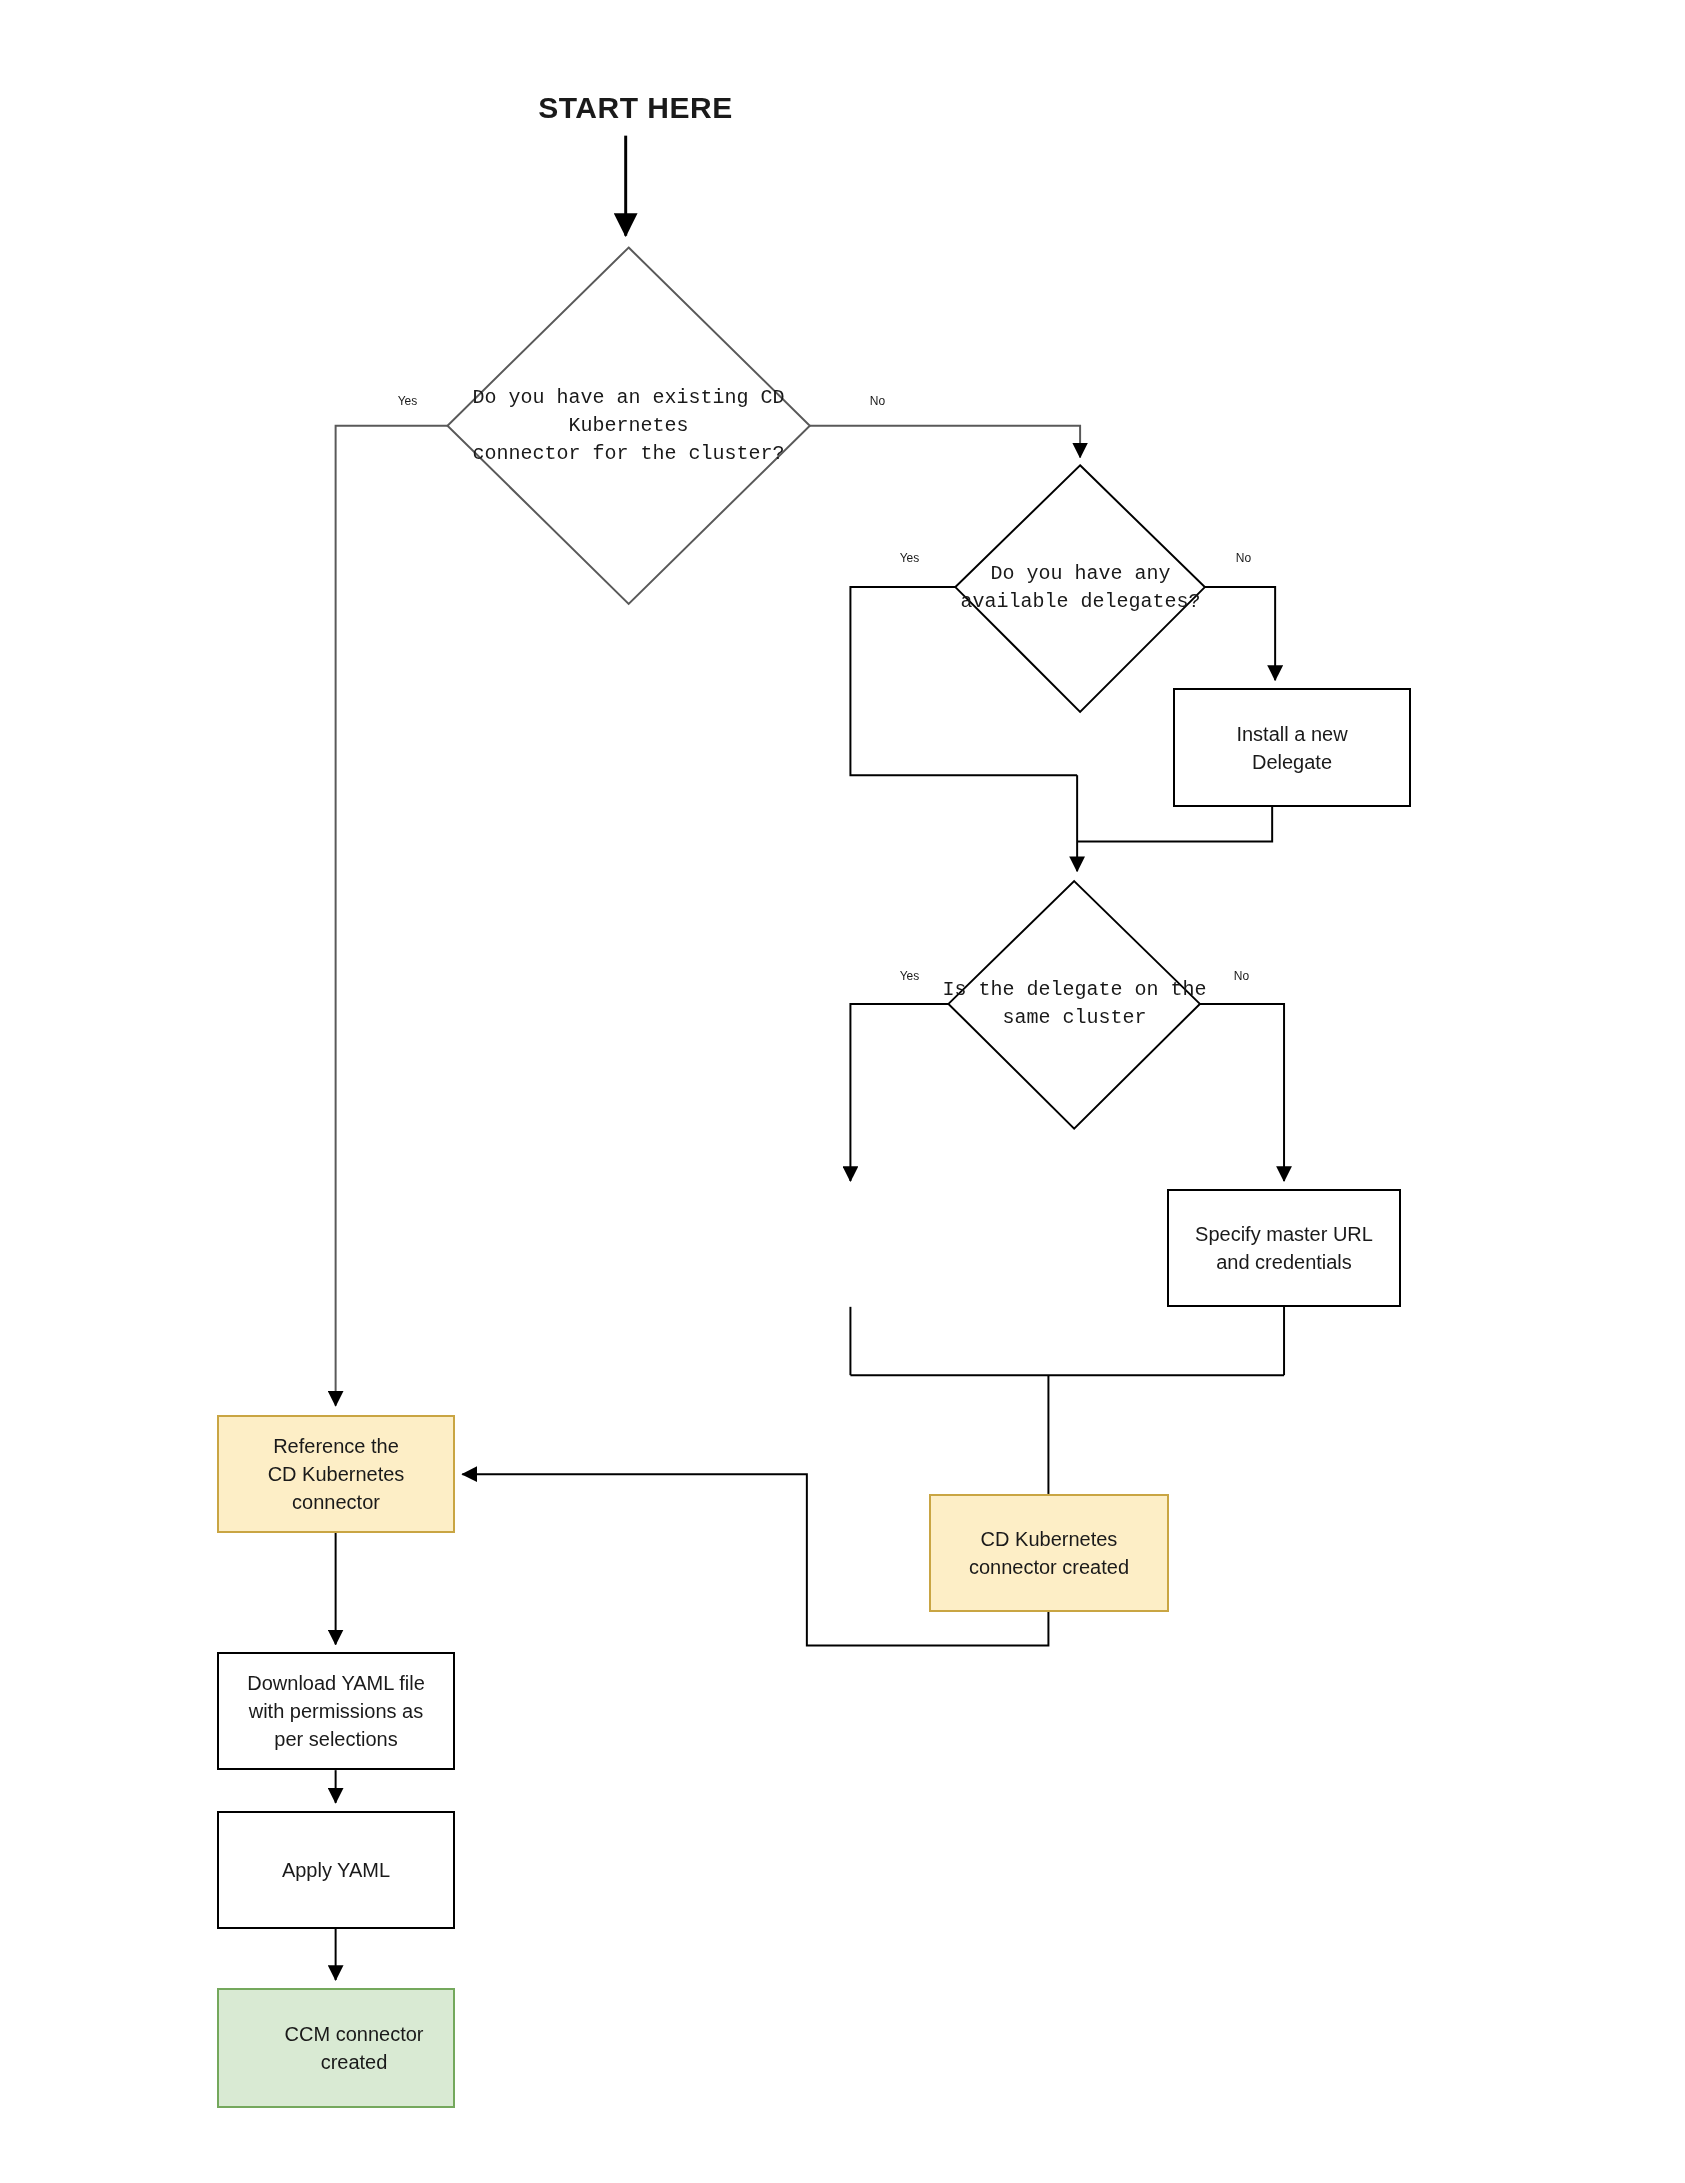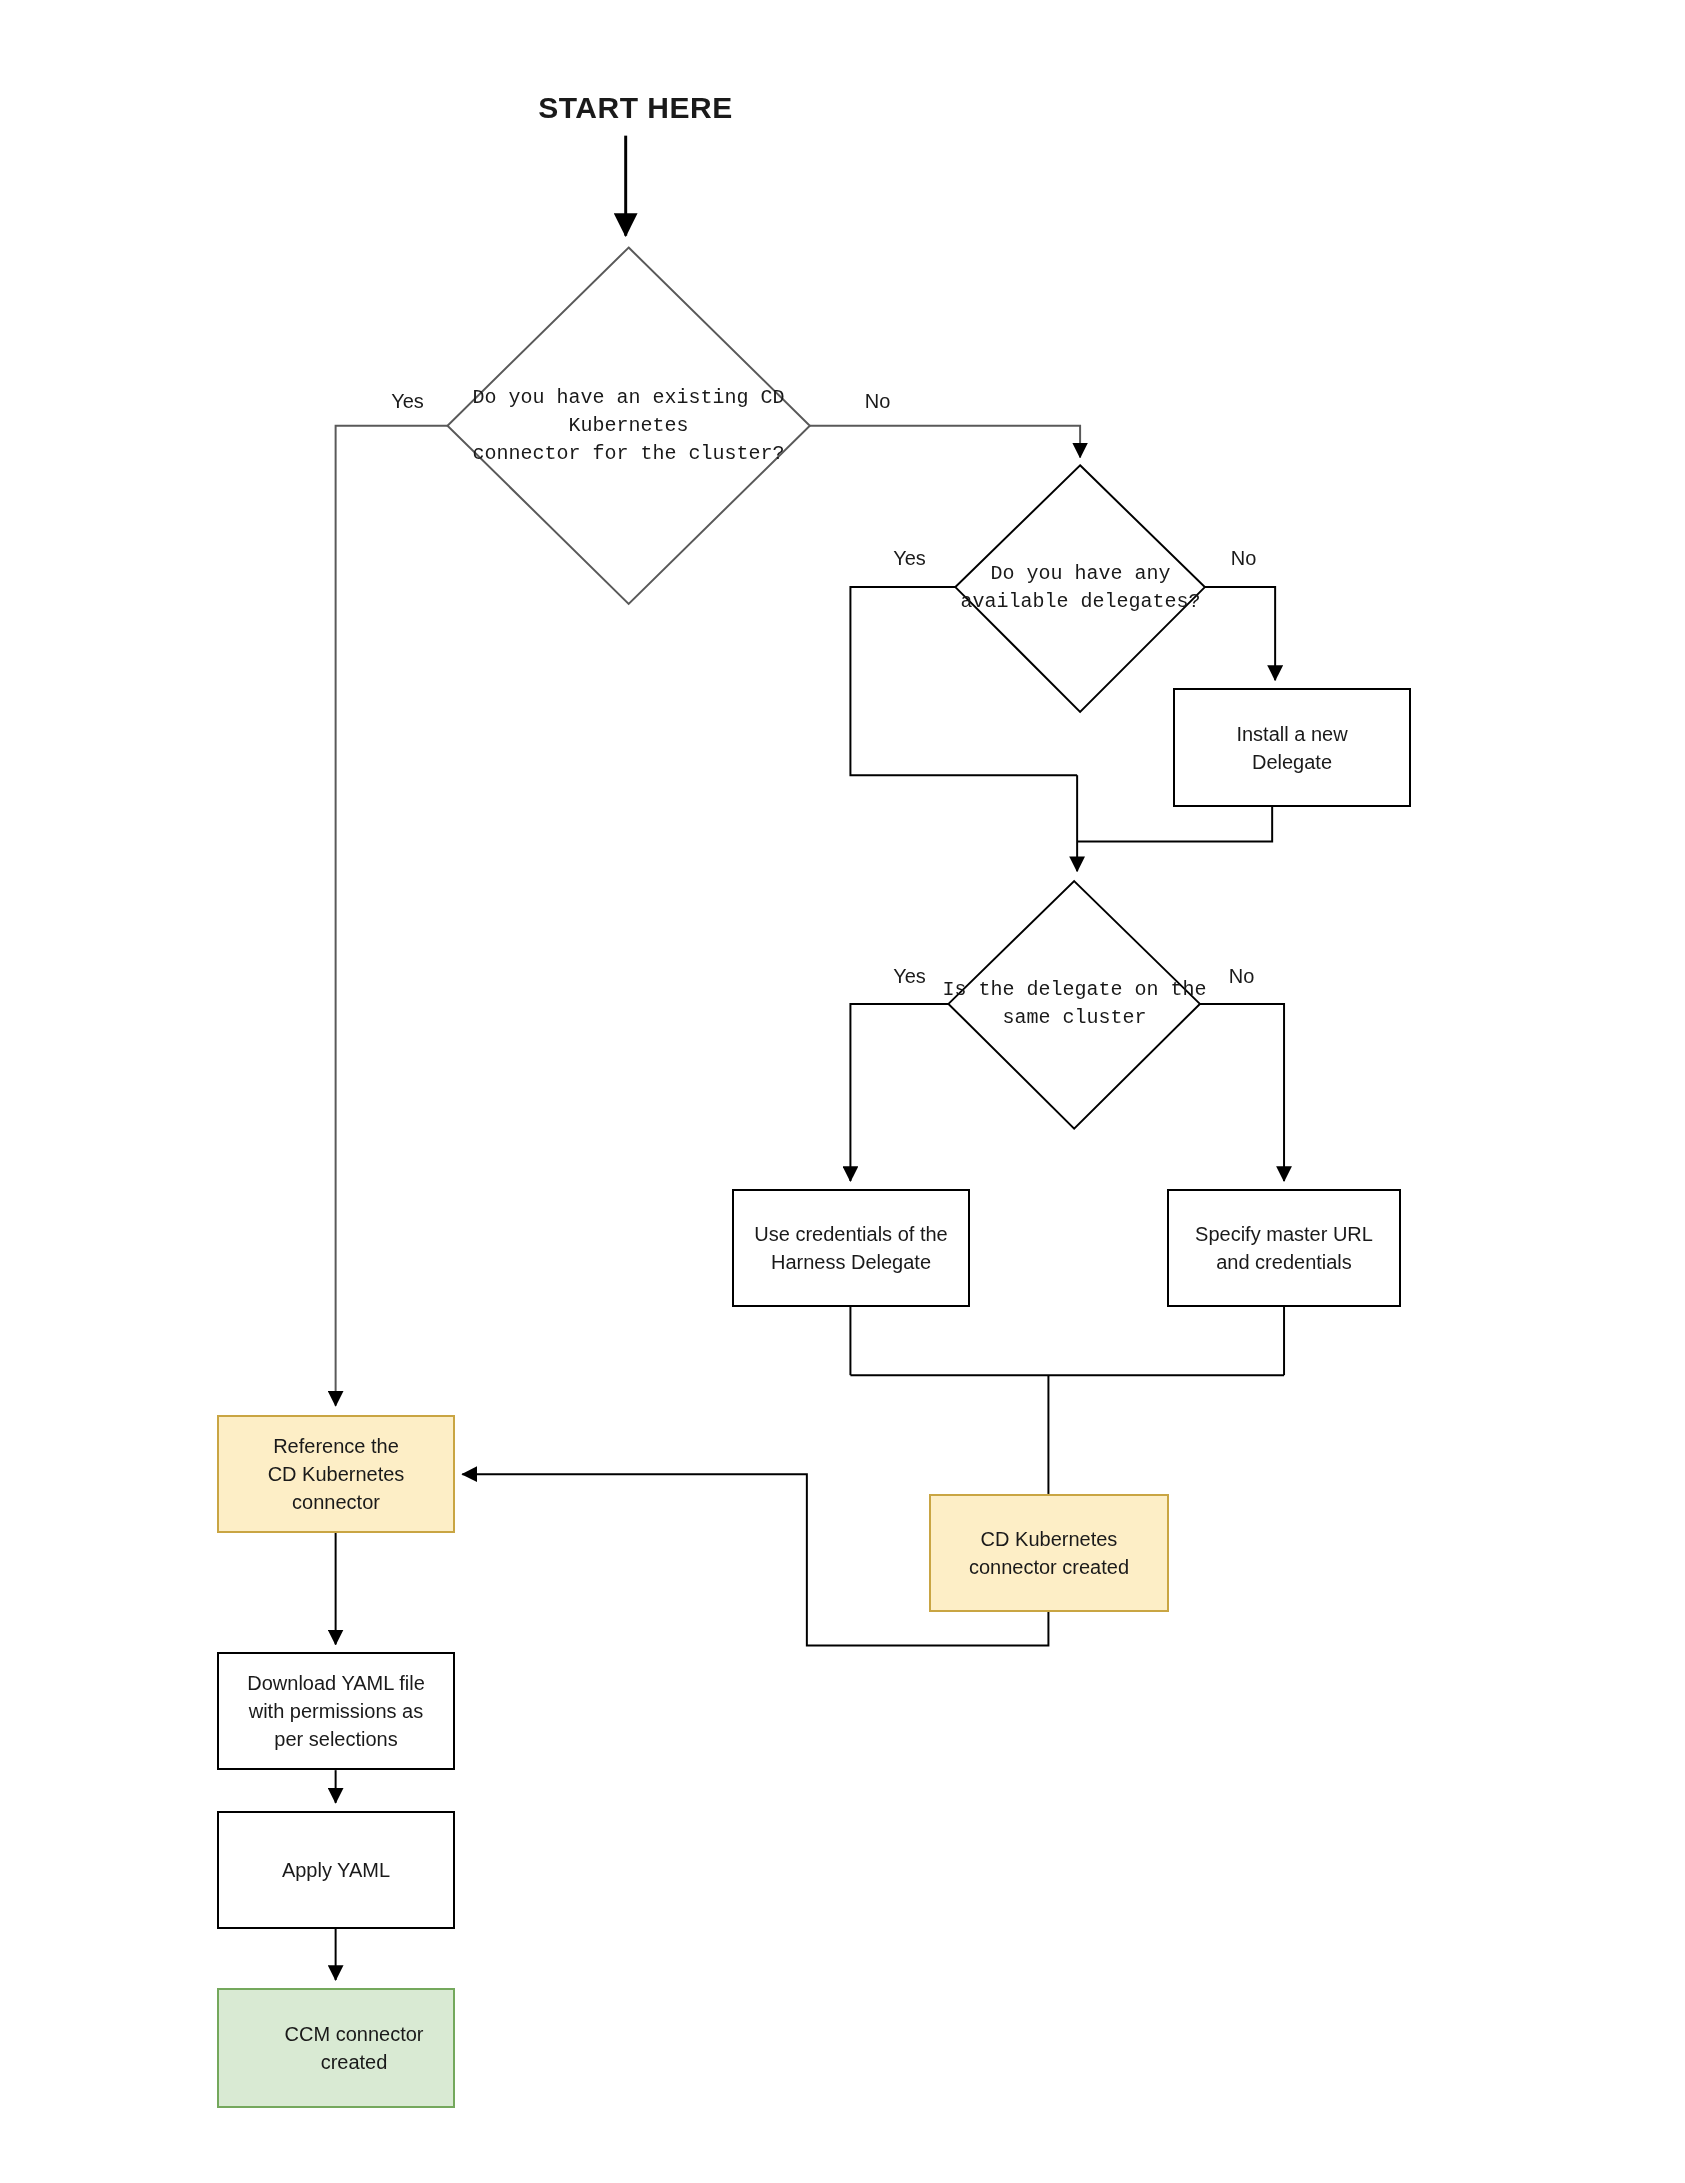--- a/index.html
+++ b/index.html
@@ -24,21 +24,21 @@
     text-align:center; font-size:20px; line-height:28px;
   }
   .node span, .dlabel span { white-space:pre-line; }
   .process  { background:var(--process-fill,#fff);  border:2px solid var(--process-stroke,#000); }
   .highlight{ background:var(--highlight-fill,#fdeec6); border:2px solid var(--highlight-stroke,#c9a543); }
   .success  { background:var(--success-fill,#d9ead3);  border:2px solid var(--success-stroke,#74a85c); }
   .dlabel {
     position:absolute; text-align:center;
     font-size:20px; line-height:28px;font-family:Liberation Mono, monospace;
   }
-  .edgelabel { position:absolute; font-size:20px; line-height:22px; text-align:center; width:59px; }
+  .edgelabel { position:absolute; font-size:12px; line-height:22px; text-align:center; width:59px; }
   .title {
     position:absolute; font-weight:bold; font-size:30px;
     width:297px; text-align:center; letter-spacing:0.5px;
   }
 </style>
 </head>
 <body>
 
 <div class="canvas">
 
@@ -102,24 +102,20 @@
   <div class="edgelabel" style="left:880px; top:547px;">Yes</div>
   <div class="edgelabel" style="left:1214px; top:547px;">No</div>
   <div class="edgelabel" style="left:880px; top:965px;">Yes</div>
   <div class="edgelabel" style="left:1212px; top:965px;">No</div>
 
   <div class="node process" style="left:1153px; top:688px; width:238px; height:119px;margin-left:20px;">
       <span>Install a new
 Delegate</span>
     </div>
 
-  <div class="node process" style="left:732px; top:1189px; width:238px; height:118px;">
-      <span>Use credentials of the
-Harness Delegate</span>
-    </div>
 
   <div class="node process" style="left:1167px; top:1189px; width:234px; height:118px;">
       <span>Specify master URL
 and credentials</span>
     </div>
 
   <div class="node highlight" style="left:929px; top:1494px; width:240px; height:118px;">
       <span>CD Kubernetes
 connector created</span>
     </div>

